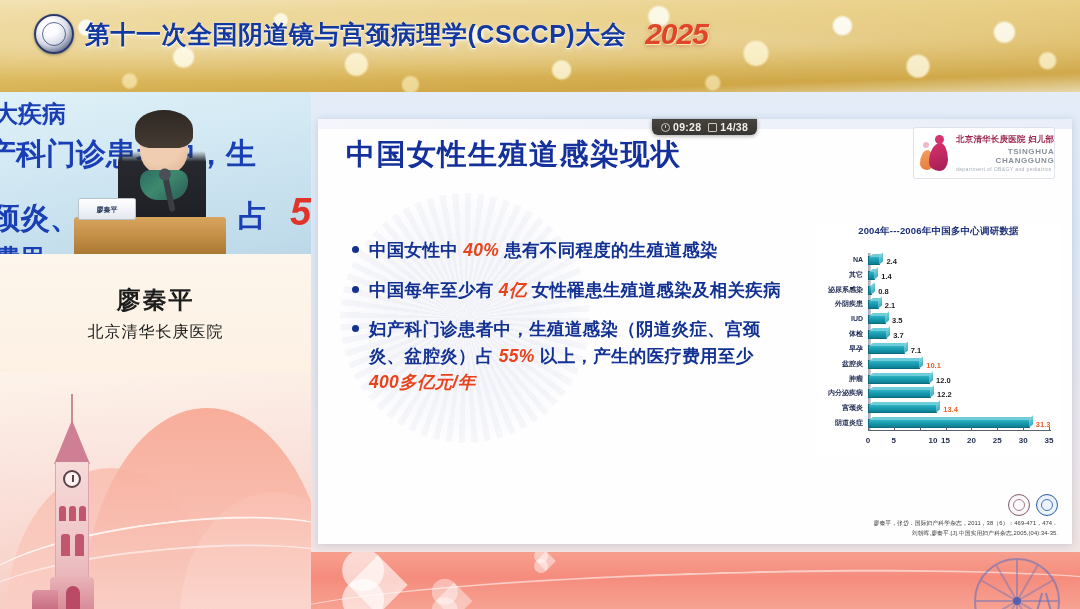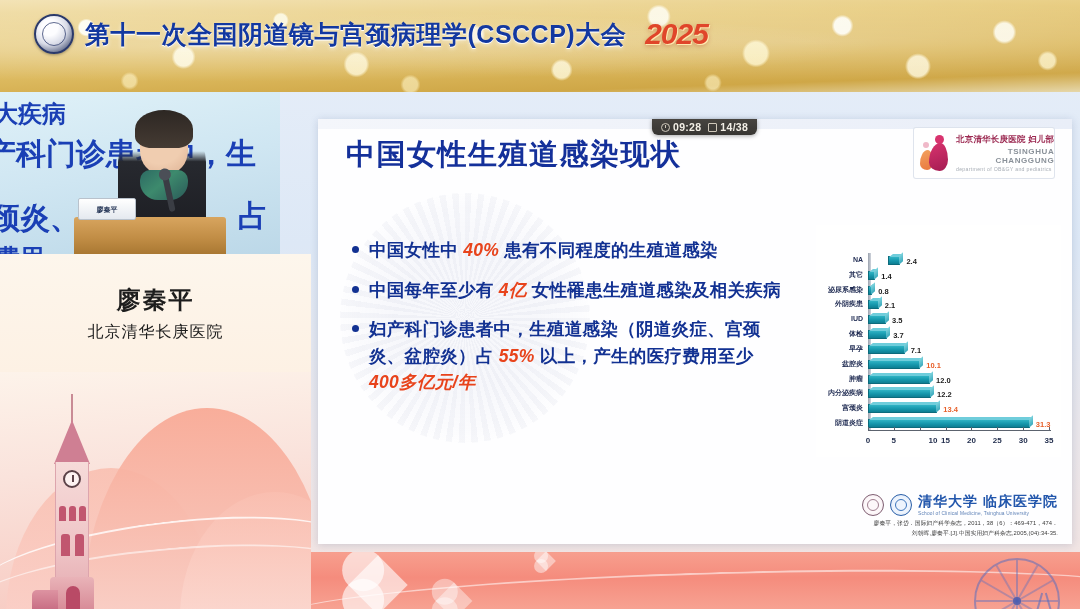--- a/index.html
+++ b/index.html
@@ -70,21 +70,21 @@
   }
   #banner-year {
     font-size: 30px; font-weight: 700; font-style: italic;
     color: #e0452a;
     text-shadow: 1px 1px 0 #ffe9b0, 0 2px 5px rgba(160,30,10,.35);
     letter-spacing: -1px; margin-left: 8px;
   }
 
   
   #video-feed {
-    position: absolute; left: 0; top: 92px; width: 280px; height: 162px;
+    position: absolute; left: 0; top: 92px; width: 311px; height: 162px;
     overflow: hidden;
     background: linear-gradient(170deg, #dff1f8 0%, #cfe6f2 48%, #bcd8e8 100%);
   }
   .proj-text { position: absolute; color: #1a3fb5; font-weight: 800; white-space: nowrap; }
   .proj-red { color: #e0342b; }
   #pt1 { left: -6px; top: 6px; font-size: 24px; }
   #pt2 { left: -14px; top: 42px; font-size: 30px; }
   #pt3 { left: -10px; top: 106px; font-size: 30px; }
   #pt4 { left: 238px; top: 104px; font-size: 30px; }
   #pt5 { left: 290px; top: 99px; font-size: 38px; font-style: italic; }
@@ -528,27 +528,28 @@
       </div>
     </div>
 
     <div id="bullets">
         <div class="bullet"><span>中国女性中 </span><span class="hl">40%</span><span> 患有不同程度的生殖道感染</span></div>
         <div class="bullet"><span>中国每年至少有 </span><span class="hl">4亿</span><span> 女性罹患生殖道感染及相关疾病</span></div>
         <div class="bullet"><span>妇产科门诊患者中，生殖道感染（阴道炎症、宫颈炎、盆腔炎）占 </span><span class="hl">55%</span><span> 以上，产生的医疗费用至少</span><span class="hl">400多亿元/年</span></div>
       </div>
 
     <div id="chart-wrap">
+      <div id="chart-title">2004年---2006年中国多中心调研数据</div>
       <div id="plot">
         <div id="y-axis-line"></div>
         <div id="x-axis-line"></div>
         <div id="plot-inner">
             <div class="bar-row" style="top: 1.91667px;">
               <span class="bar-label">NA</span>
-              <div class="bar" style="width: 12.4114px; margin-left: 20px;">
+              <div class="bar" style="width: 12.4114px;">
                 <div class="bar-top"></div>
                 <span class="bar-value">2.4</span>
               </div>
             </div>
             <div class="bar-row" style="top: 16.75px;">
               <span class="bar-label">其它</span>
               <div class="bar" style="width: 7.24px;">
                 <div class="bar-top"></div>
                 <span class="bar-value">1.4</span>
               </div>
@@ -642,24 +643,20 @@
             <div class="tick" style="left: 233px;">35</div>
             <div class="tick-mark" style="left: 233px;"></div>
           </div>
       </div>
     </div>
 
     <div id="citation">
       <div id="cit-logos">
         <div class="seal"></div>
         <div class="seal blue"></div>
-        <div>
-          <div id="cit-univ-cn">清华大学 临床医学院</div>
-          <div id="cit-univ-en">School of Clinical Medicine, Tsinghua University</div>
-        </div>
       </div>
       <div class="cit-line">廖秦平，张岱．国际妇产科学杂志，2011，38（6）：469-471，474．</div>
       <div class="cit-line">刘朝晖,廖秦平.[J].中国实用妇产科杂志,2005,(04):34-35.</div>
     </div>
   </div>
 
   <div id="hud">
     <div class="hud-item">
       <span class="hud-ico clock"></span>
       <span class="hud-text">09:28</span>

